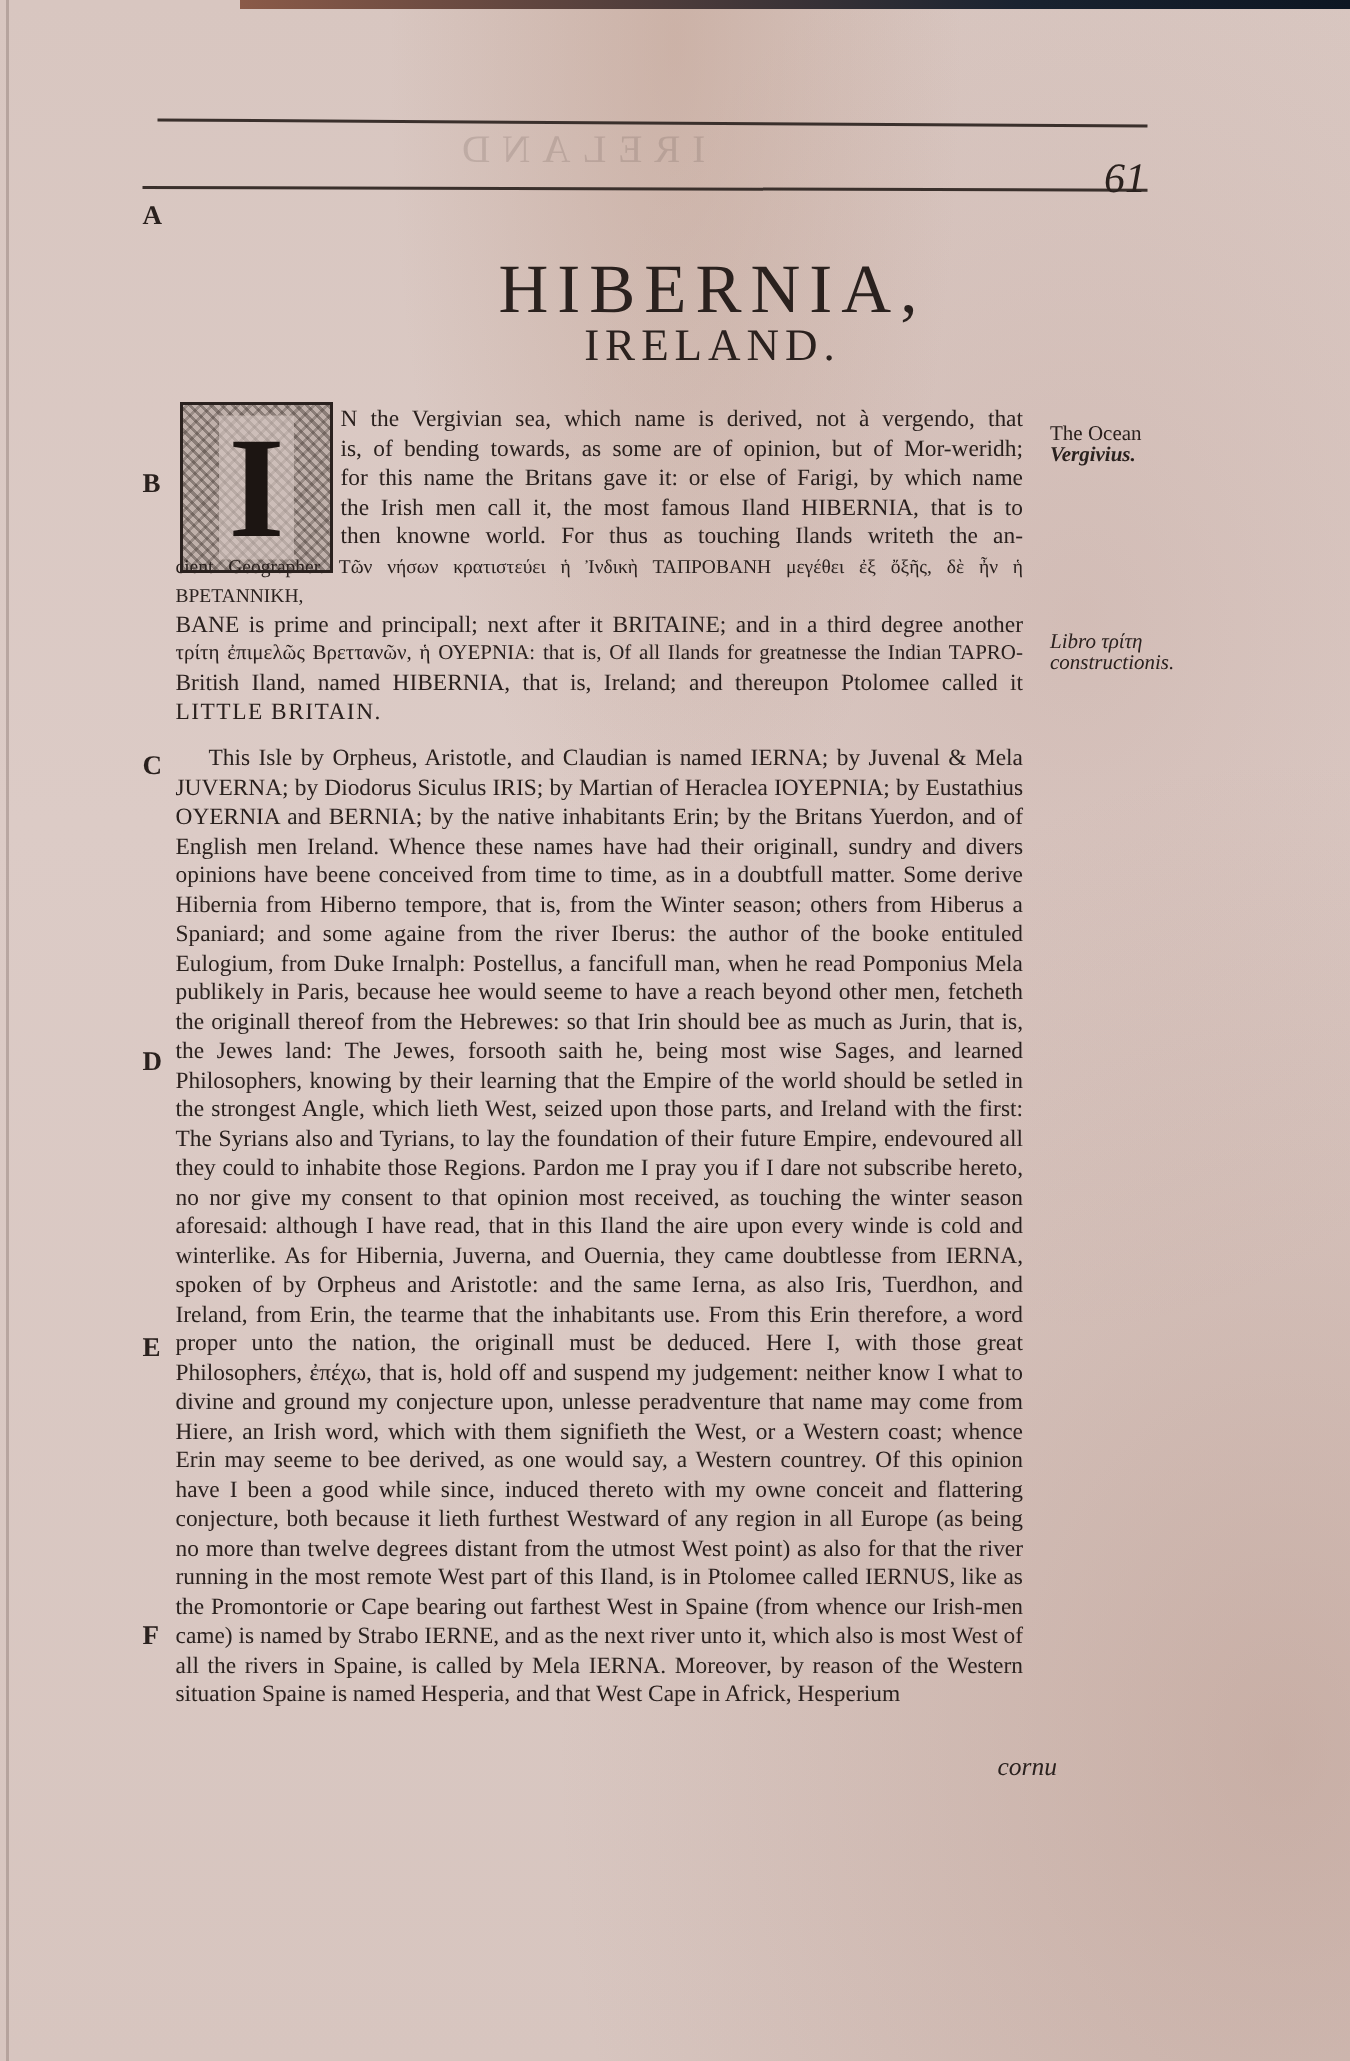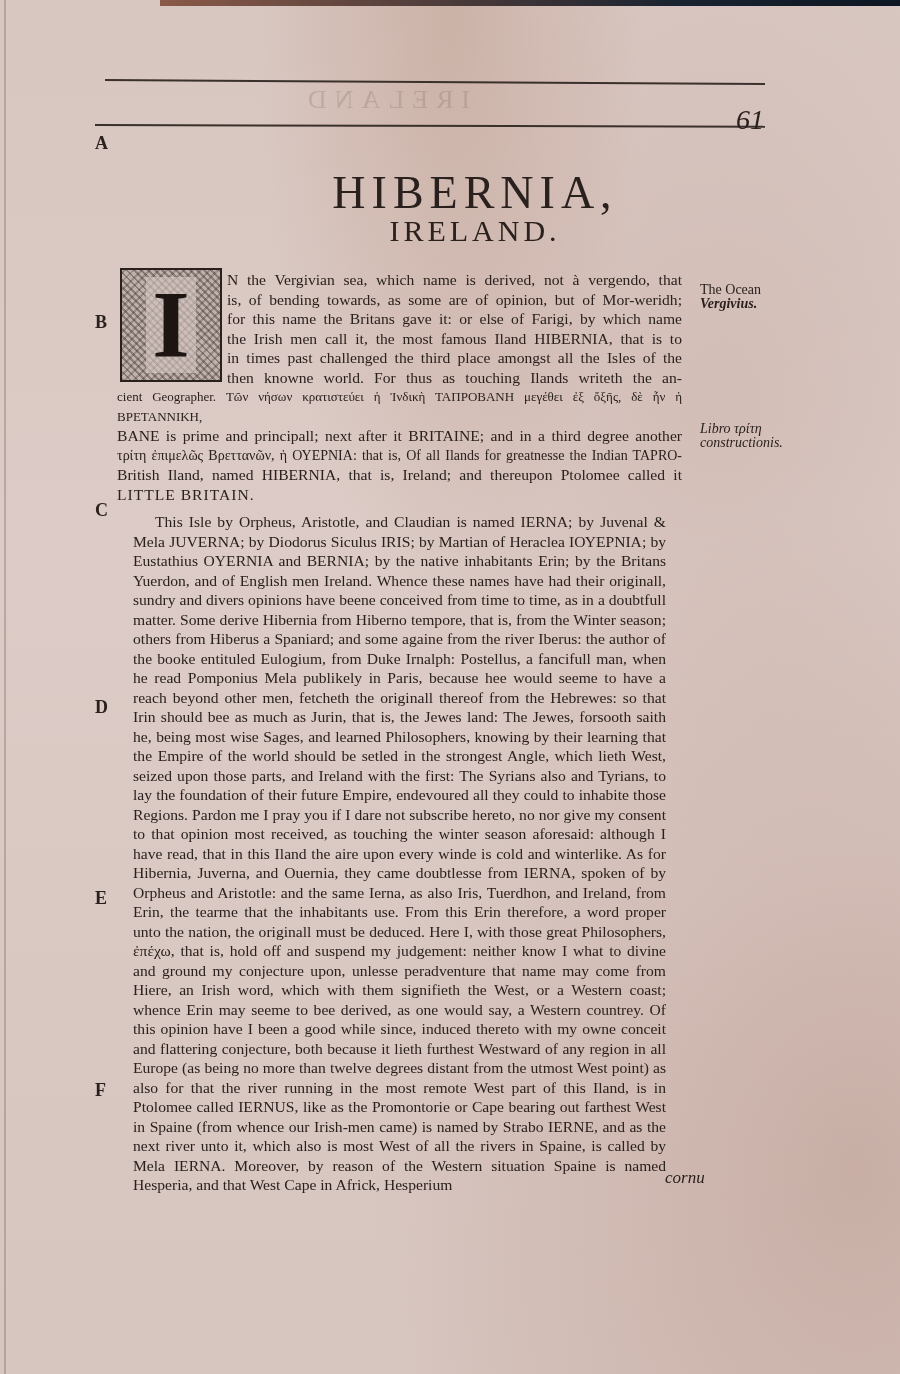--- a/index.html
+++ b/index.html
@@ -32,21 +32,21 @@
     position:absolute; left:120px; top:268px; width:98px; height:110px;
     border:2px solid #2a211e;
     background:
       repeating-linear-gradient(45deg,rgba(40,30,25,0.35) 0 2px,transparent 2px 5px),
       repeating-linear-gradient(-45deg,rgba(40,30,25,0.25) 0 2px,transparent 2px 6px),
       #bfb0aa;
     display:flex; align-items:center; justify-content:center;
   }
   .dropcap span { font-size:96px; font-weight:bold; color:#1c1512; line-height:1; background:rgba(215,200,195,0.6); padding:0 6px; }
   .body-text { position:absolute; left:117px; width:565px; font-size:15.6px; line-height:19.5px; text-align:justify; }
-  .body-text p { margin:16px; }
+  .body-text p { margin:0; }
   .first-par { top:270px; }
   .first-par .line { display:block; text-align:justify; text-align-last:justify; }
   .indent { padding-left:110px; }
   .sc { font-variant:small-caps; letter-spacing:1px; }
   .marg-note { position:absolute; left:700px; font-size:14px; line-height:14px; }
   .catch { position:absolute; left:627px; top:1168px; font-size:17px; font-style:italic;margin-left:38px; }
 </style>
 </head>
 <body>
 
@@ -71,21 +71,20 @@
 
   <div class="dropcap">
     <span>I</span>
   </div>
 
   <div class="body-text first-par">
     <span class="line indent">N the Vergivian sea, which name is derived, not à vergendo, that</span>
     <span class="line indent">is, of bending towards, as some are of opinion, but of Mor-weridh;</span>
     <span class="line indent">for this name the Britans gave it: or else of Farigi, by which name</span>
     <span class="line indent">the Irish men call it, the most famous Iland HIBERNIA, that is to</span>
-    <span class="line indent">in times past challenged the third place amongst all the Isles of the</span>
     <span class="line indent">then knowne world. For thus as touching Ilands writeth the an-</span>
     <span class="line" style="font-size:13px">cient Geographer. Τῶν νήσων κρατιστεύει ἡ Ἰνδικὴ ΤΑΠΡΟΒΑΝΗ μεγέθει ἐξ ὄξῆς, δὲ ἦν ἡ ΒΡΕΤΑΝΝΙΚΗ,</span>
     <span class="line">BANE is prime and principall; next after it BRITAINE; and in a third degree another</span>
     <span class="line" style="font-size:14px">τρίτη ἐπιμελῶς Βρεττανῶν, ἡ ΟΥΕΡΝΙΑ: that is, Of all Ilands for greatnesse the Indian TAPRO-</span>
     <span class="line">British Iland, named HIBERNIA, that is, Ireland; and thereupon Ptolomee called it</span>
     <span class="line sc" style="text-align-last:left">LITTLE BRITAIN.</span>
   </div>
 
   <div class="marg-note" style="top:283px">
     <div>The Ocean</div>

